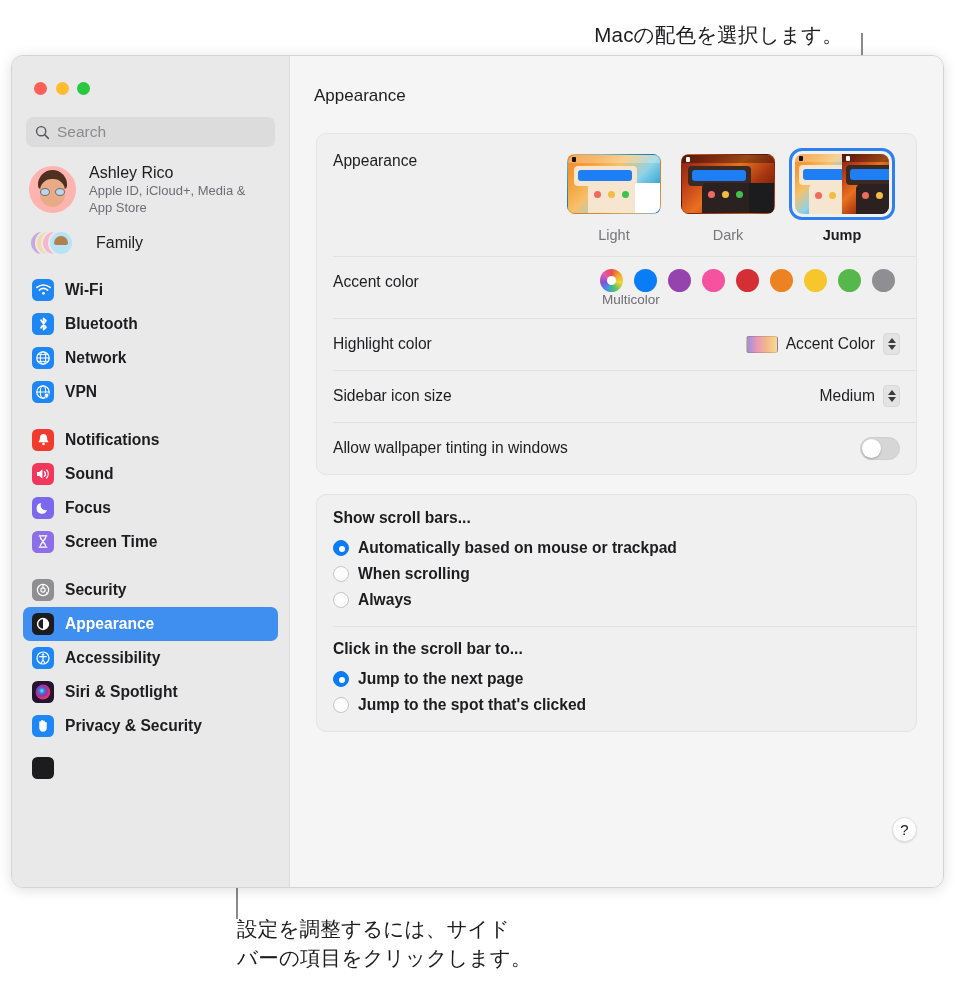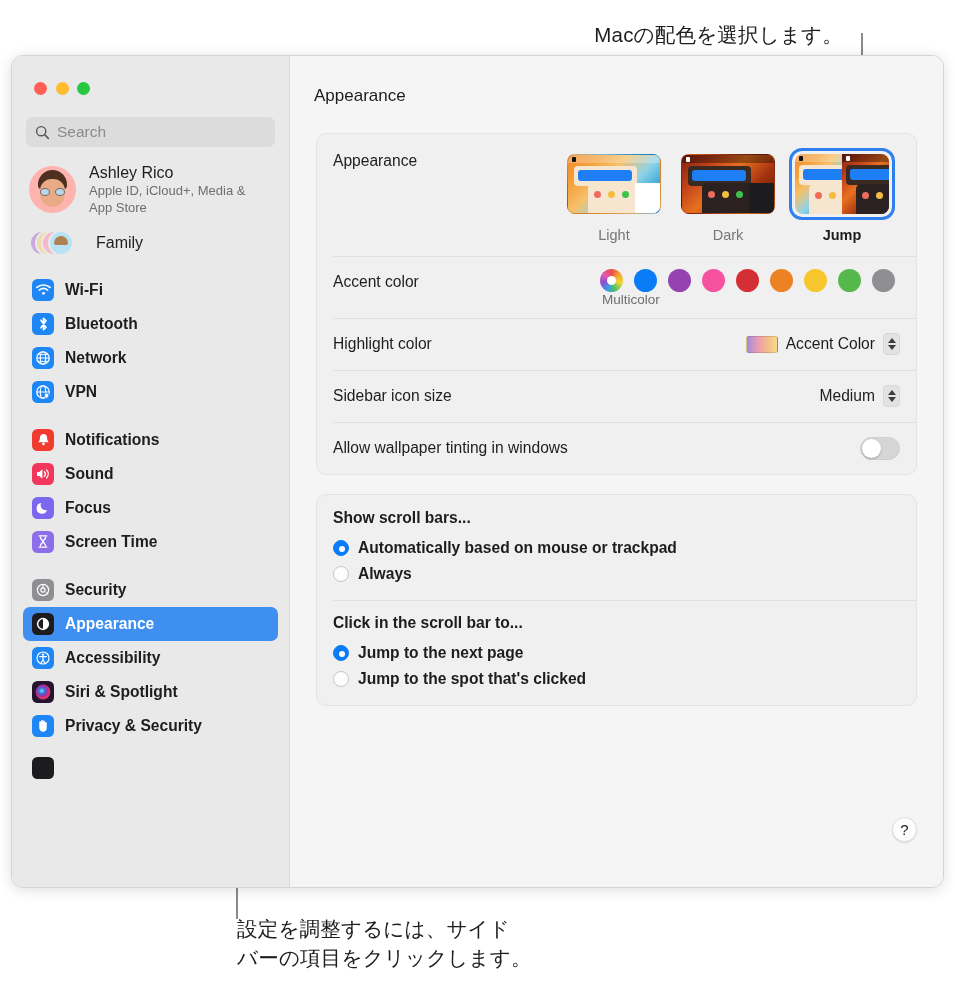--- a/index.html
+++ b/index.html
@@ -669,20 +669,24 @@
     <div class="card" id="card-scrollbars">
 
       <div class="group-block">
         <div class="group-title">Show scroll bars...</div>
         <div class="radio-item">
           <span class="radio checked"></span>
           <span class="radio-label">Automatically based on mouse or trackpad</span>
         </div>
         <div class="radio-item">
           <span class="radio"></span>
+          <span class="radio-label">When scrolling</span>
+        </div>
+        <div class="radio-item">
+          <span class="radio"></span>
           <span class="radio-label">Always</span>
         </div>
       </div>
 
       <div class="group-block">
         <div class="group-title">Click in the scroll bar to...</div>
         <div class="radio-item">
           <span class="radio checked"></span>
           <span class="radio-label">Jump to the next page</span>
         </div>

